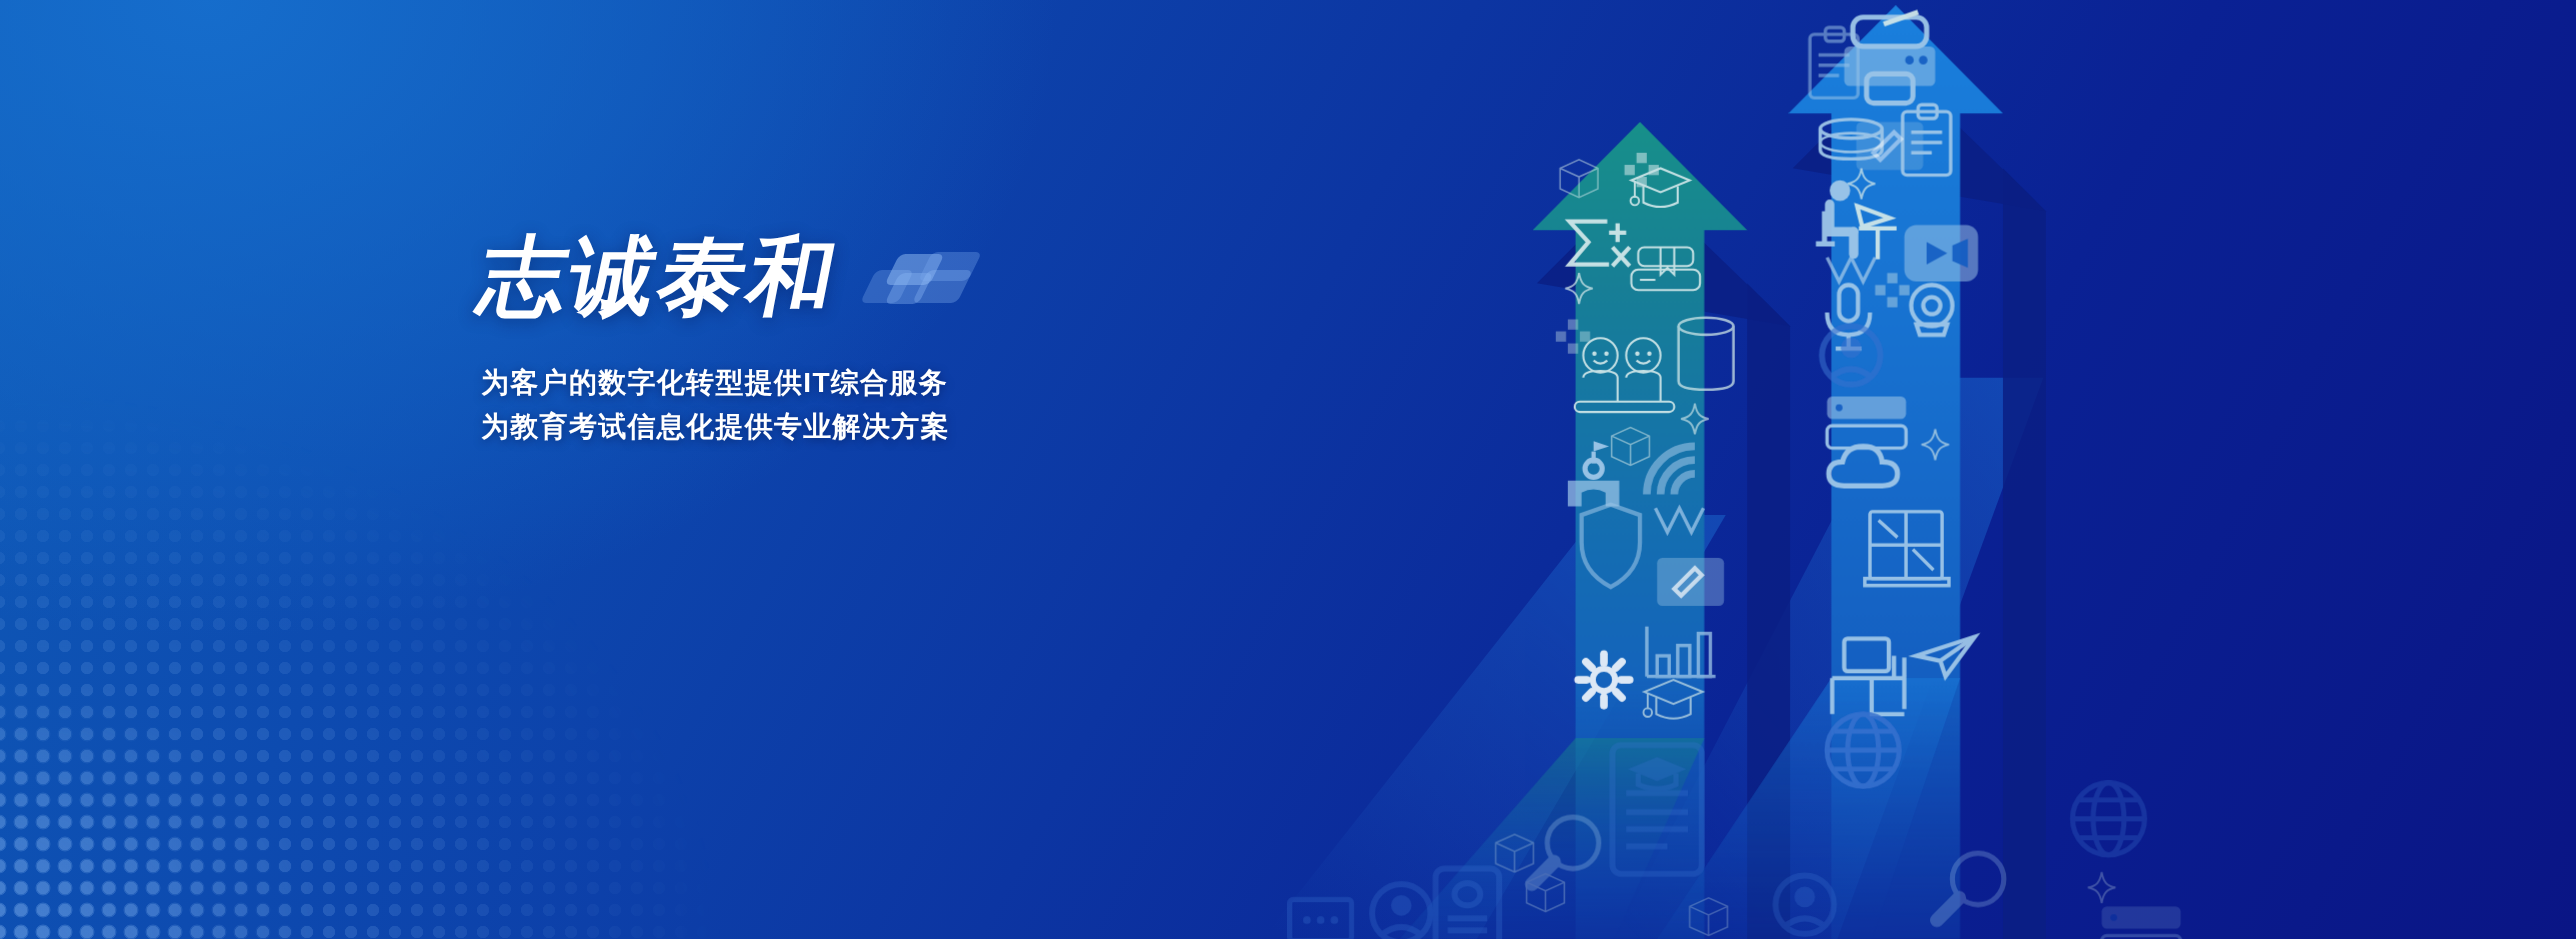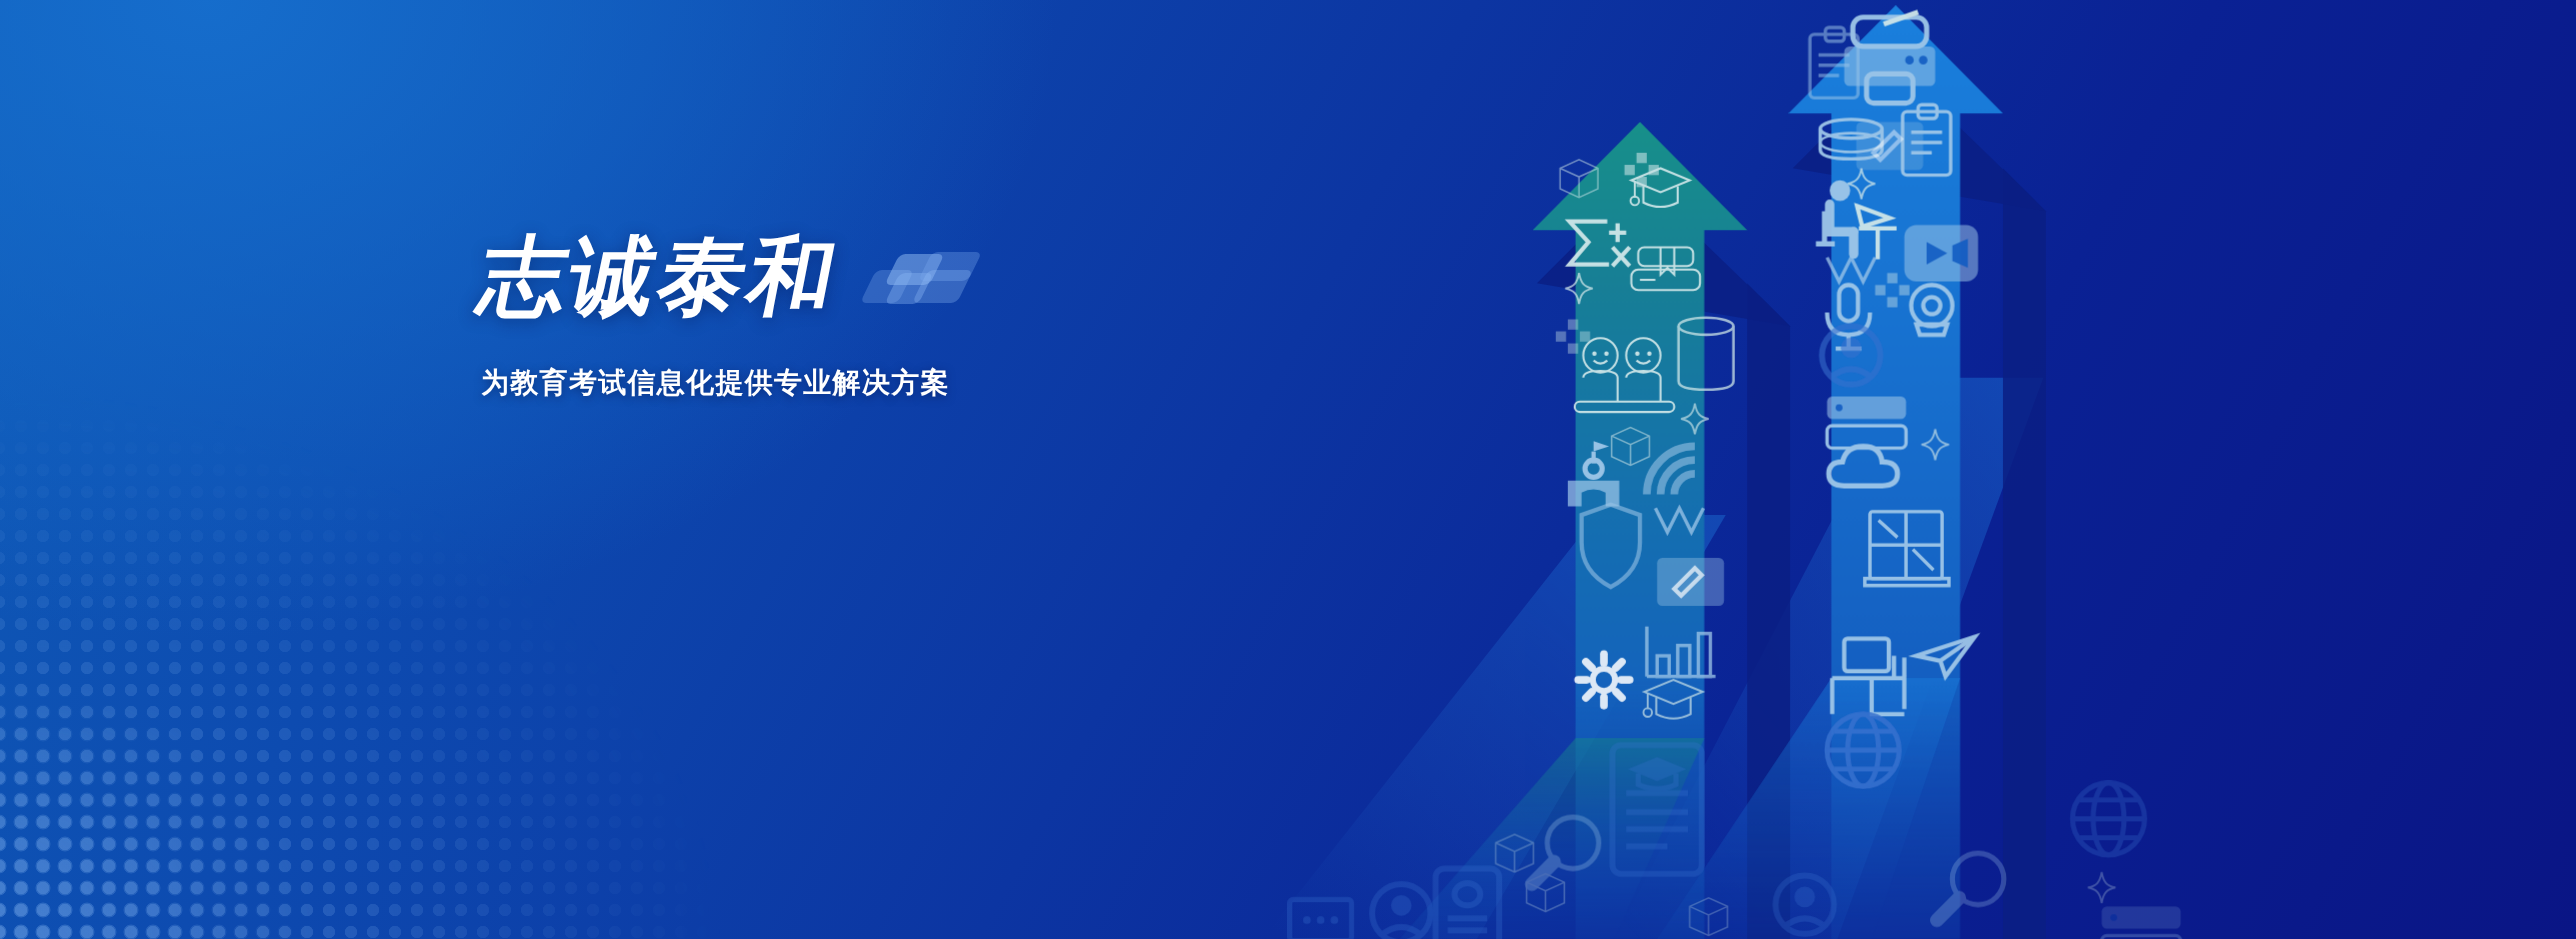--- a/index.html
+++ b/index.html
@@ -57,21 +57,21 @@
   .mark i.p4 { left:57px; top:1.7px;  width:50px; height:29px; background:rgba(120,168,238,0.34); }
   .mark i.p5 { left:52px; top:19px; width:45px; height:33px; background:rgba(150,192,248,0.30); }
 
   .tagline { margin-top:50px; }
   .tagline p {
     font-size:28px; font-weight:bold; color:#ffffff;
     letter-spacing:1.3px; line-height:1;
     text-shadow:0 1.7px 8.6px rgba(3,18,70,0.5);
     white-space:nowrap;
   }
-  .tagline p + p { margin-top:22px; }
+  .tagline p + p { margin-top:16px; }
 
   
   .arrows { position:absolute; left:0; top:0; width:2576px; height:939px; }
   .arrows svg { display:block; width:2576px; height:939px; }
 </style>
 </head>
 <body>
 
 <div class="hero">
 
@@ -399,18 +399,19 @@
       <div class="wordmark">志诚泰和</div>
       <div class="mark">
         <i class="p1"></i>
         <i class="p2"></i>
         <i class="p3"></i>
         <i class="p4"></i>
         <i class="p5"></i>
       </div>
     </div>
     <div class="tagline">
+      <p>为客户的数字化转型提供IT综合服务</p>
       <p>为教育考试信息化提供专业解决方案</p>
     </div>
   </div>
 
 </div>
 
 
 </body></html>

